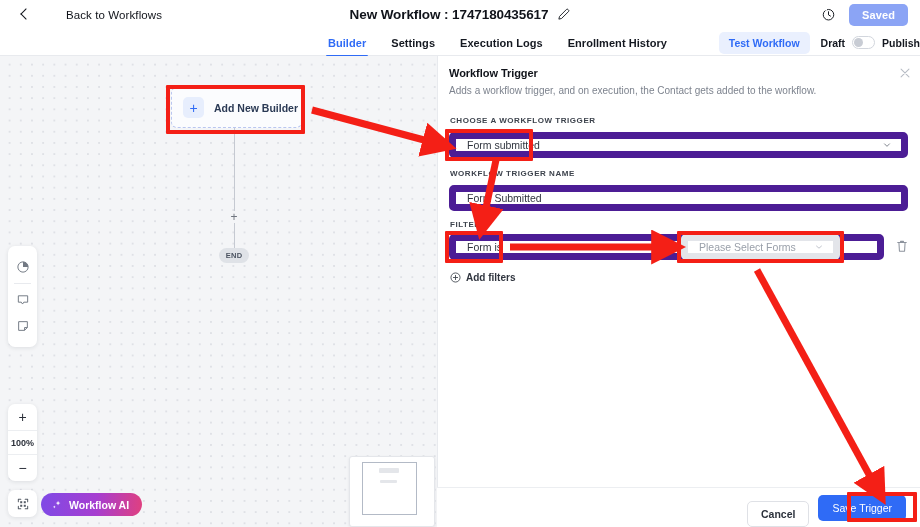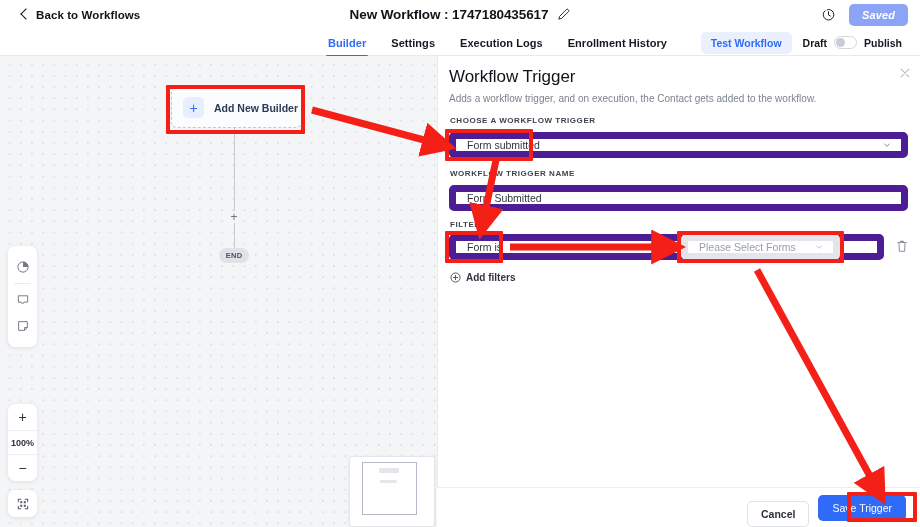--- a/index.html
+++ b/index.html
@@ -26,41 +26,40 @@
   }
   .chev-left {
     width: 9px; height: 9px; position: relative; display: inline-block;
   }
   .chev-left::before {
     content: ""; position: absolute; left: 2px; top: 0px;
     width: 7px; height: 7px;
     border-left: 1.6px solid #10131a; border-bottom: 1.6px solid #10131a;
     transform: rotate(45deg);
   }
-  .back-label { font-size: 11.5px; font-weight: 700; color: #10131a; letter-spacing: .1px; }
+  .back-label { font-size: 11.5px; font-weight: 400; color: #10131a; letter-spacing: .1px; margin-left: 30px; }
 
   .wf-title {
     position: absolute; left: 0; top: 0; width: 920px; height: 29px;
     display: flex; align-items: center; justify-content: center; gap: 9px;
     pointer-events: none;
   }
   .wf-title-text { font-size: 13.5px; font-weight: 700; color: #10131a; letter-spacing: -.1px; }
   .pencil { width: 13px; height: 13px; pointer-events: auto; cursor: pointer; }
 
   .topbar-right {
     position: absolute; right: 12px; top: 0; height: 29px;
     display: flex; align-items: center; gap: 13px;
   }
   .clock-ico { width: 15px; height: 15px; cursor: pointer; }
   .saved-btn {
     background: #8ba4f5; color: #ffffff; border: none;
     font-family: inherit; font-size: 11px; font-weight: 700;
     border-radius: 5px; padding: 5px 13px; cursor: pointer;
     letter-spacing: .1px;
-    font-style: italic;
   }
 
   
   .tabbar {
     position: absolute; left: 0; top: 29px; width: 920px; height: 27px;
     background: #fff; border-bottom: 1px solid #e8eaee;
   }
   .tabs {
     position: absolute; left: 328px; top: 0; height: 27px;
     display: flex; align-items: center; gap: 25px;
@@ -69,21 +68,21 @@
     font-size: 11px; font-weight: 600; color: #141820;
     padding-top: 6px; padding-bottom: 6px; cursor: pointer;
     position: relative; letter-spacing: .05px;
   }
   .tab.active { color: #2f6bf6; }
   .tab.active::after {
     content: ""; position: absolute; left: -2px; right: -2px; bottom: -2px;
     height: 2px; background: #2f6bf6; border-radius: 2px;
   }
   .tabbar-right {
-    position: absolute; right: 18px; top: 0; height: 27px;
+    position: absolute; right: 0; top: 0; height: 27px;
     display: flex; align-items: center; gap: 11px;
   }
   .test-wf-btn {
     background: #eaf0fe; color: #2f6bf6; border: none;
     font-family: inherit; font-size: 10.5px; font-weight: 700;
     border-radius: 5px; padding: 5px 10px; cursor: pointer;
   }
   .pub-group { display: flex; align-items: center; gap: 7px; }
   .pub-label { font-size: 10.5px; font-weight: 700; color: #141820; }
   .toggle {
@@ -193,21 +192,21 @@
   }
   .mm-bar1 { position: absolute; left: 29px; top: 11px; width: 20px; height: 5px; background: #e4e6ea; border-radius: 1px; }
   .mm-bar2 { position: absolute; left: 30px; top: 23px; width: 17px; height: 3px; background: #e4e6ea; border-radius: 1px; }
 
   
   .panel {
     position: absolute; left: 437px; top: 56px; width: 483px; height: 471px;
     background: #fff; border-left: 1px solid #e8eaee;
   }
   .panel-head { position: absolute; left: 11px; top: 11px; right: 11px; }
-  .panel-title { font-size: 17px; font-weight: 400; color: #10131a; letter-spacing: -.05px; }
+  .panel-title { font-size: 11px; font-weight: 700; color: #10131a; letter-spacing: -.05px; }
   .panel-sub { font-size: 10px; color: #7d838e; margin-top: 6px; letter-spacing: .02px; }
   .panel-close {
     position: absolute; right: 8px; top: 10px; width: 14px; height: 14px;
     cursor: pointer; color: #b7bcc5;
   }
 
   .field-label {
     position: absolute; font-size: 8px; font-weight: 700; color: #3d434d;
     letter-spacing: .55px;
   }
@@ -340,20 +339,27 @@
     <div class="fitbtn">
       <svg width="14" height="14" viewBox="0 0 18 18">
         <path d="M3 6.2V3h3.2M11.8 3H15v3.2M15 11.8V15h-3.2M6.2 15H3v-3.2" fill="none" stroke="#565c66" stroke-width="1.3" stroke-linecap="round" stroke-linejoin="round"></path>
           <rect x="5.4" y="5.4" width="2.6" height="2.6" fill="#565c66"></rect>
           <rect x="10" y="5.4" width="2.6" height="2.6" fill="#565c66"></rect>
           <rect x="5.4" y="10" width="2.6" height="2.6" fill="#565c66"></rect>
           <rect x="10" y="10" width="2.6" height="2.6" fill="#565c66"></rect>
       </svg>
     </div>
 
+    <button class="wfai-btn">
+      <svg width="12" height="12" viewBox="0 0 16 16">
+        <path d="M9.4 2.2l.9 2.3 2.3.9-2.3.9-.9 2.3-.9-2.3-2.3-.9 2.3-.9z" fill="#fff"></path>
+        <path d="M4.4 8.6l.55 1.4 1.4.55-1.4.55-.55 1.4-.55-1.4-1.4-.55 1.4-.55z" fill="#fff"></path>
+      </svg>
+      <span>Workflow AI</span>
+    </button>
 
     <div class="minimap">
       <div class="minimap-view"></div>
       <div class="mm-bar1"></div>
       <div class="mm-bar2"></div>
     </div>
   </div>
 
   <div class="panel">
     <div class="panel-head">

